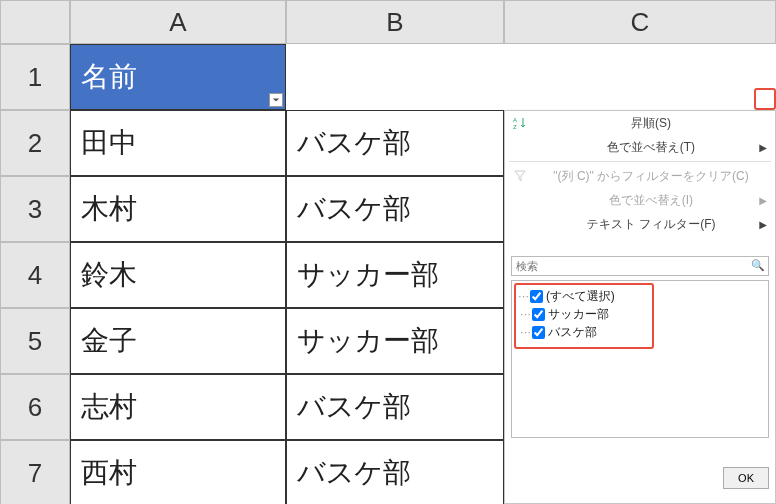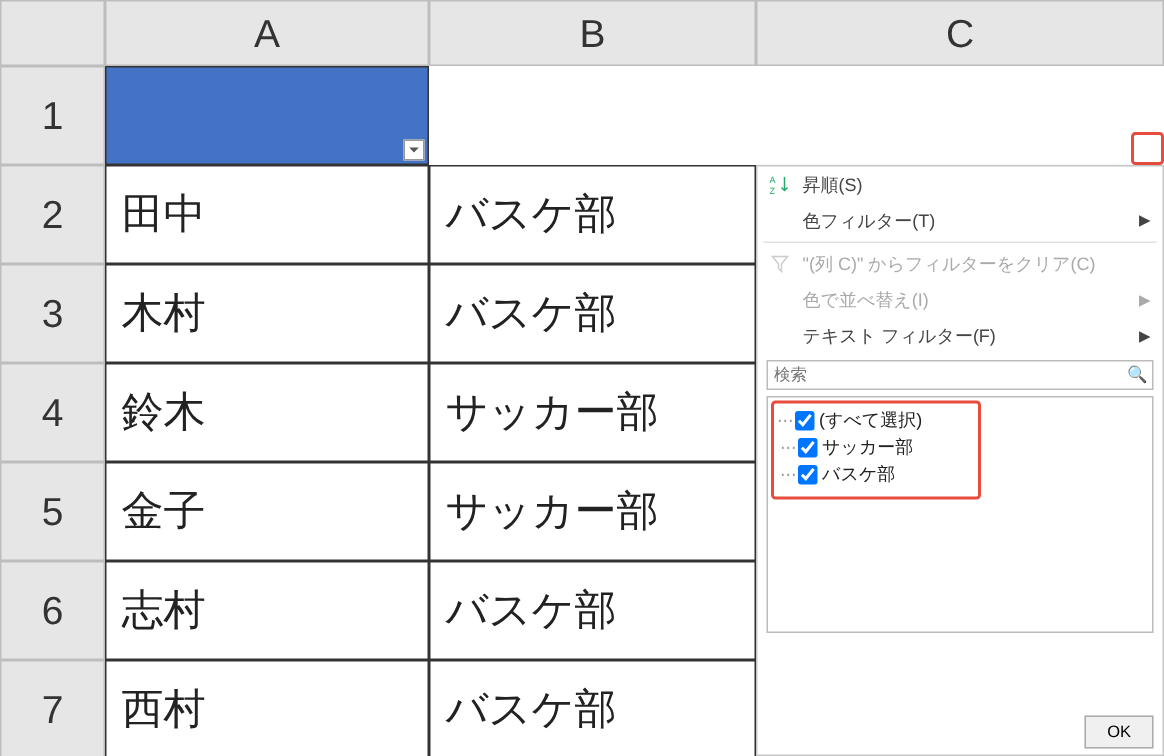--- a/index.html
+++ b/index.html
@@ -112,40 +112,41 @@
     box-shadow: 2px 2px 4px rgba(0,0,0,0.2);
     font-size: 12px;
     color: #444;
   }
   .menu-item {
     display: flex;
     align-items: center;
     height: 24px;
     padding: 0 8px 0 30px;
     position: relative;
+    justify-content: center;
   }
   .menu-item.disabled { color: #aaa; }
   .menu-item .mi-icon {
     position: absolute;
     left: 8px;
     width: 14px; height: 14px;
     display: flex; align-items: center; justify-content: center;
   }
   .menu-item .mi-arrow {
     position: absolute;
     right: 8px;
     font-size: 10px;
   }
   .menu-sep {
     height: 1px;
     background: #e0e0e0;
     margin: 2px 4px;
   }
   .search-row {
-    margin: 4px 6px 0 6px;
+    margin: 20px 6px 0 6px;
     position: relative;
   }
   .search-row input {
     width: 100%;
     height: 20px;
     border: 1px solid #bbb;
     font-size: 11px;
     padding: 0 20px 0 4px;
     color: #888;
   }
@@ -175,21 +176,21 @@
     position: absolute;
     left: 2px; top: 2px;
     width: 140px;
     height: 66px;
     border: 2px solid #e74c3c;
     border-radius: 3px;
     pointer-events: none;
   }
   .btn-row {
     position: absolute;
-    bottom: 4px; right: 6px;
+    bottom: 14px; right: 6px;
     display: flex;
     gap: 6px;
   }
   .btn-row button {
     font-size: 11px;
     height: 22px;
     padding: 0 14px;
     background: #f0f0f0;
     border: 1px solid #aaa;
   }
@@ -206,20 +207,21 @@
 
   <div class="rowhdr row-1">1</div>
   <div class="rowhdr row-2">2</div>
   <div class="rowhdr row-3">3</div>
   <div class="rowhdr row-4">4</div>
   <div class="rowhdr row-5">5</div>
   <div class="rowhdr row-6">6</div>
   <div class="rowhdr row-7">7</div>
 
   <div class="cell hdrcell col-a row-1">
+    <span>名前</span>
     <div class="filter-btn">
       <svg viewBox="0 0 10 10">
           <path d="M1 3 L5 7 L9 3 Z" fill="#555"></path>
         </svg>
     </div>
   </div>
   <div class="cell hdrcell col-b row-1">
     <span>所属</span>
     <div class="filter-btn">
       <svg viewBox="0 0 10 10">
@@ -258,21 +260,21 @@
     <span class="mi-icon">
       <svg viewBox="0 0 14 14">
           <text x="0" y="6" font-size="6" fill="#2a6">A</text>
           <text x="0" y="13" font-size="6" fill="#2a6">Z</text>
           <path d="M10 2 L10 11 M8 9 L10 11 L12 9" stroke="#2a6" stroke-width="1" fill="none"></path>
         </svg>
     </span>
     <span>昇順(S)</span>
   </div>
   <div class="menu-item">
-    <span>色フィルター(T)</span>
+    <span>色で並べ替え(T)</span>
     <span class="mi-arrow">▶</span>
   </div>
   <div class="menu-sep"></div>
   <div class="menu-item disabled">
     <span class="mi-icon">
       <svg viewBox="0 0 14 14">
           <path d="M2 2 L12 2 L8 7 L8 12 L6 10 L6 7 Z" fill="none" stroke="#ccc"></path>
         </svg>
     </span>
     <span>"(列 C)" からフィルターをクリア(C)</span>

